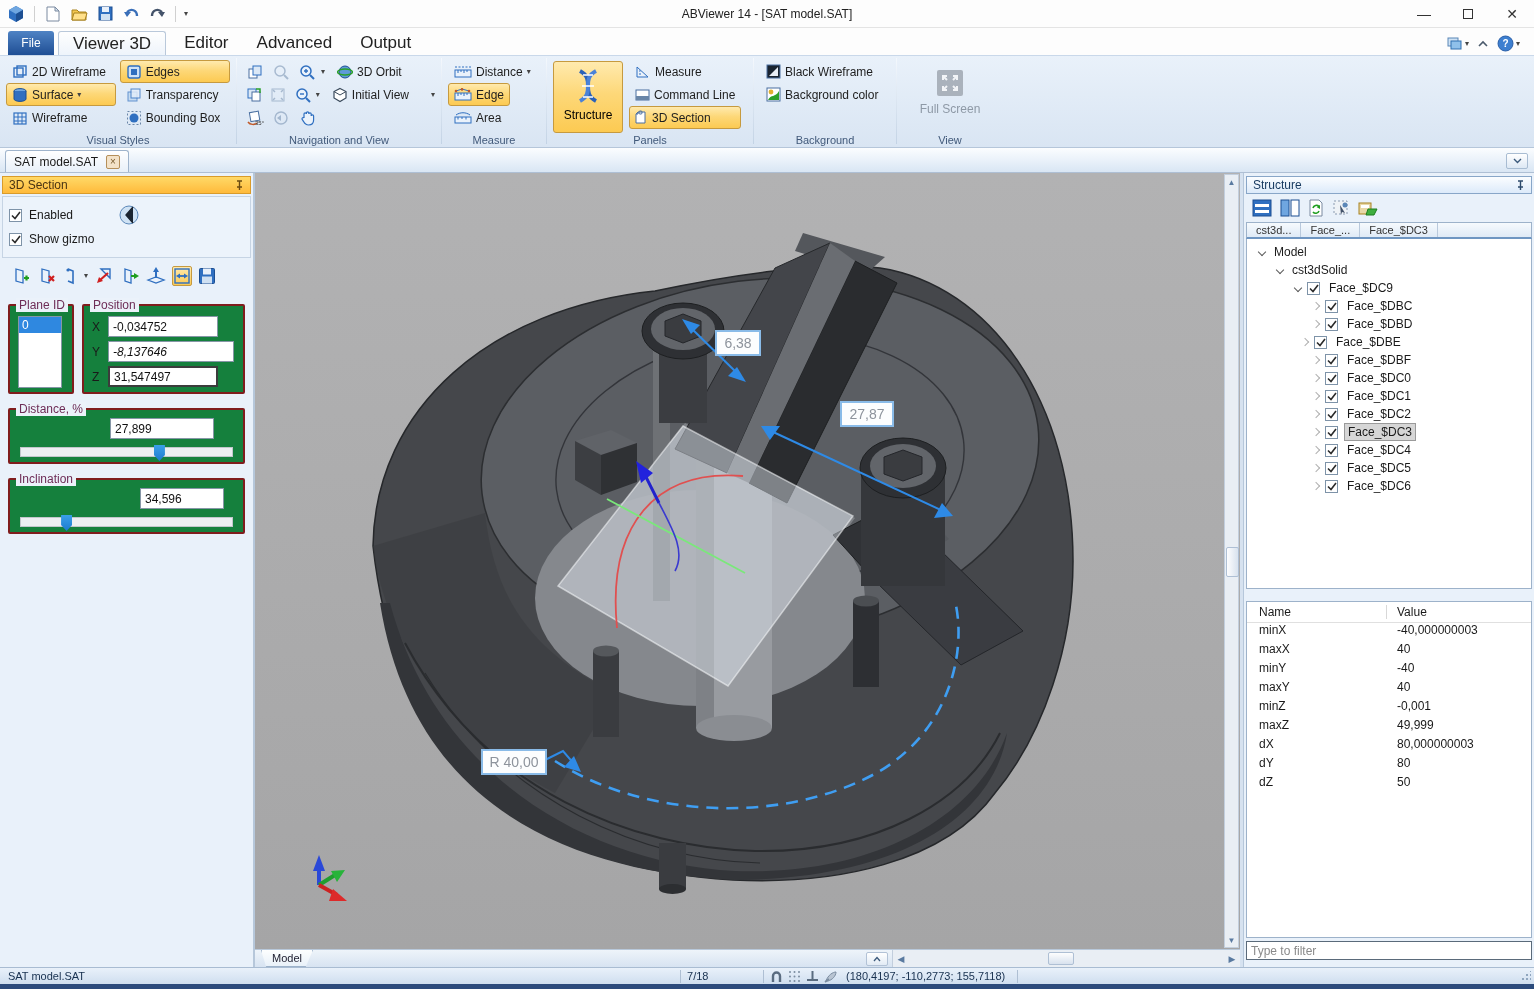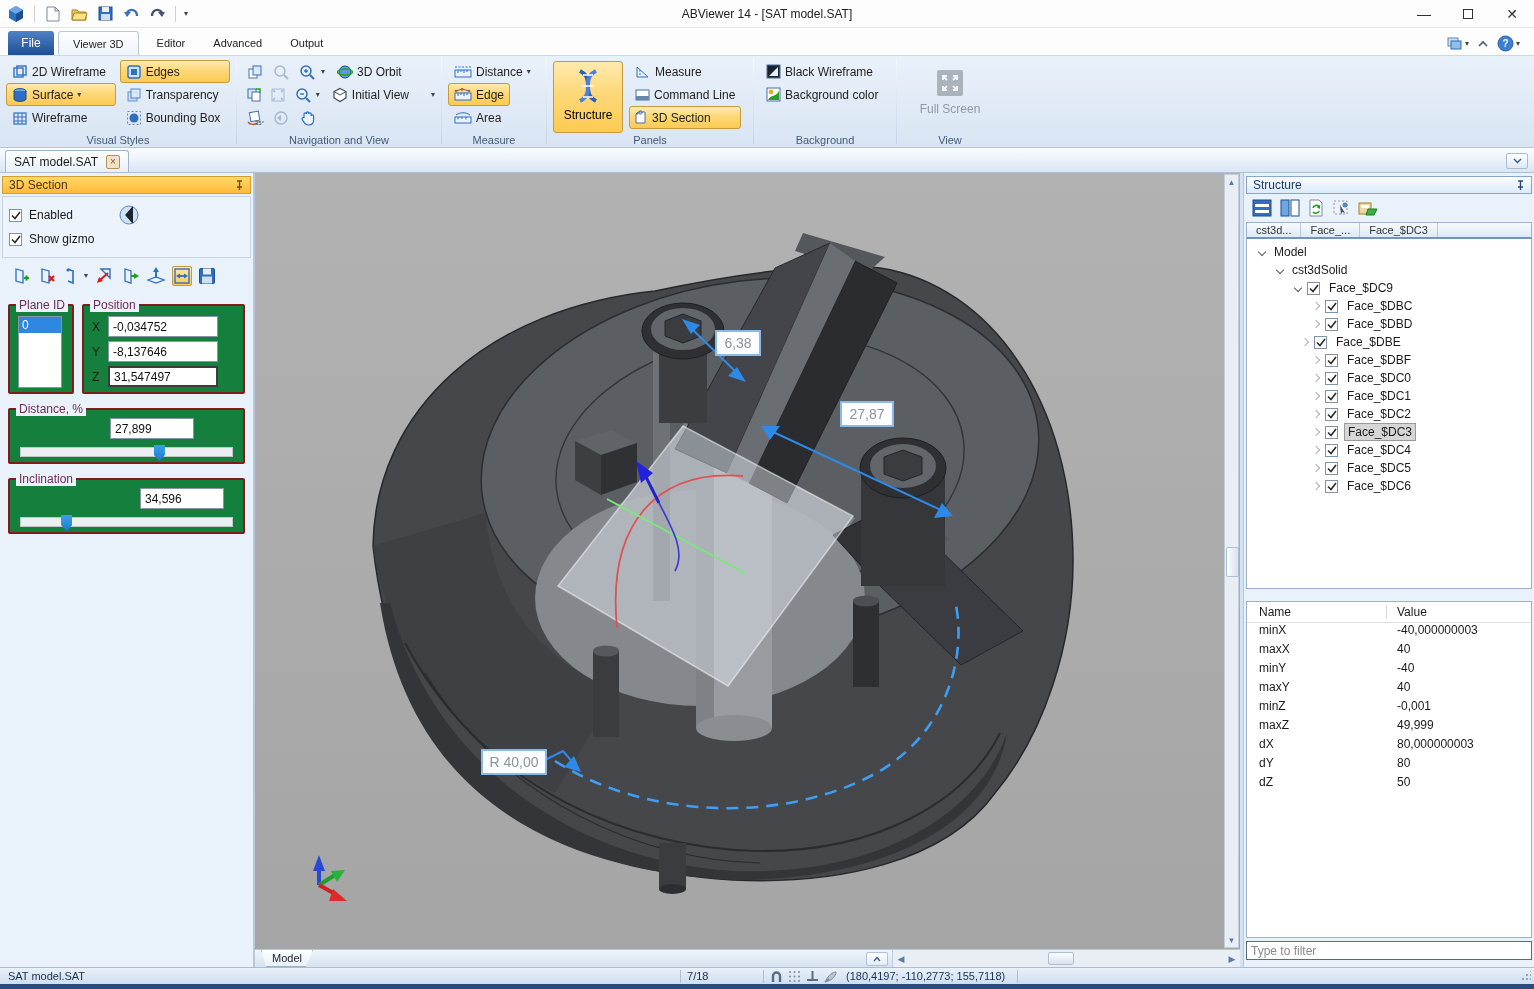--- a/index.html
+++ b/index.html
@@ -12,21 +12,21 @@
   .qat .qsep{width:1px;height:16px;background:#d0d0d0;margin:0 2px}
   .qbtn{width:20px;height:20px;display:flex;align-items:center;justify-content:center}
   .win-title{position:absolute;left:0;right:0;text-align:center;font-size:12px;color:#222;pointer-events:none}
   .winbtns{margin-left:auto;display:flex}
   .winbtn{width:44px;height:27px;display:flex;align-items:center;justify-content:center;color:#333;font-size:14px}
   .maxglyph{width:10px;height:10px;border:1.5px solid #333}
 
   
   .tabrow{position:absolute;left:0;top:28px;width:1534px;height:27px;background:#fdfdfd;display:flex;align-items:flex-end}
   .ftab{margin-left:8px;width:46px;height:24px;border-radius:3px 3px 0 0;background:linear-gradient(#4f83c4,#1f4e94);color:#fff;display:flex;align-items:center;justify-content:center;font-size:12px}
-  .rtab{height:24px;padding:0 14px;display:flex;align-items:center;font-size:11px;color:#222}
+  .rtab{height:24px;padding:0 14px;display:flex;align-items:center;font-size:17px;color:#222}
   .rtab.active{background:linear-gradient(#fefefe,#eef4fb);border:1px solid #b9c8da;border-bottom:none;border-radius:3px 3px 0 0;margin:0 4px}
   .tabrow-right{margin-left:auto;display:flex;align-items:center;gap:8px;padding-right:14px;padding-bottom:3px}
 
   
   .ribbon{position:absolute;left:0;top:55px;width:1534px;height:93px;background:linear-gradient(#e9f1fa,#d9e5f3);border-top:1px solid #c9d8ea;border-bottom:1px solid #b5c6da;display:flex}
   .grp{position:relative;height:100%;padding:4px 6px 16px 6px}
   .grp-label{position:absolute;left:0;right:0;bottom:1px;text-align:center;font-size:11px;color:#41597a}
   .gsep{width:1px;background:linear-gradient(#f4f8fd,#c3d3e5);height:86px;margin-top:2px}
   .rbtn{display:flex;align-items:center;gap:4px;height:23px;padding:0 5px;border:1px solid transparent;border-radius:3px;font-size:12px;color:#1e1e1e;background:none;font-family:inherit;white-space:nowrap}
   .rbtn.on{background:linear-gradient(#ffeaae,#fdd879 45%,#fcca52);border-color:#c69a3f}
@@ -565,32 +565,32 @@
             </div>
         </div>
         <div class="gbox" style="flex:1;height:90px;padding:10px 8px 6px 8px">
           <span class="gbox-label">Position</span>
           <div class="posrow">
               <span style="width:10px">X</span>
               <input class="tinput" style="width: 110px;" value="-0,034752">
             </div>
           <div class="posrow">
               <span style="width:10px">Y</span>
-              <input class="tinput" style="width: 110px;" value="-8,137646">
+              <input class="tinput" style="width: 126px; font-style: italic;" value="-8,137646">
             </div>
           <div class="posrow">
               <span style="width:10px">Z</span>
               <input class="tinput focused" style="width: 110px;" value="31,547497">
             </div>
         </div>
       </div>
 
       <div class="gbox" style="margin:14px 8px 0 8px;height:56px;padding:8px 10px 6px 10px">
         <span class="gbox-label">Distance, %</span>
-        <input class="tinput" style="width: 84px; margin-left: 90px;" value="27,899">
+        <input class="tinput" style="width: 104px; margin-left: 90px;" value="27,899">
         <div class="slider">
             <span class="sthumb" style="left:63%"></span>
           </div>
       </div>
 
 
       <div class="gbox" style="margin:14px 8px 0 8px;height:56px;padding:8px 10px 6px 10px">
         <span class="gbox-label">Inclination</span>
         <input class="tinput" style="width: 84px; margin-left: 120px;" value="34,596">
         <div class="slider">

